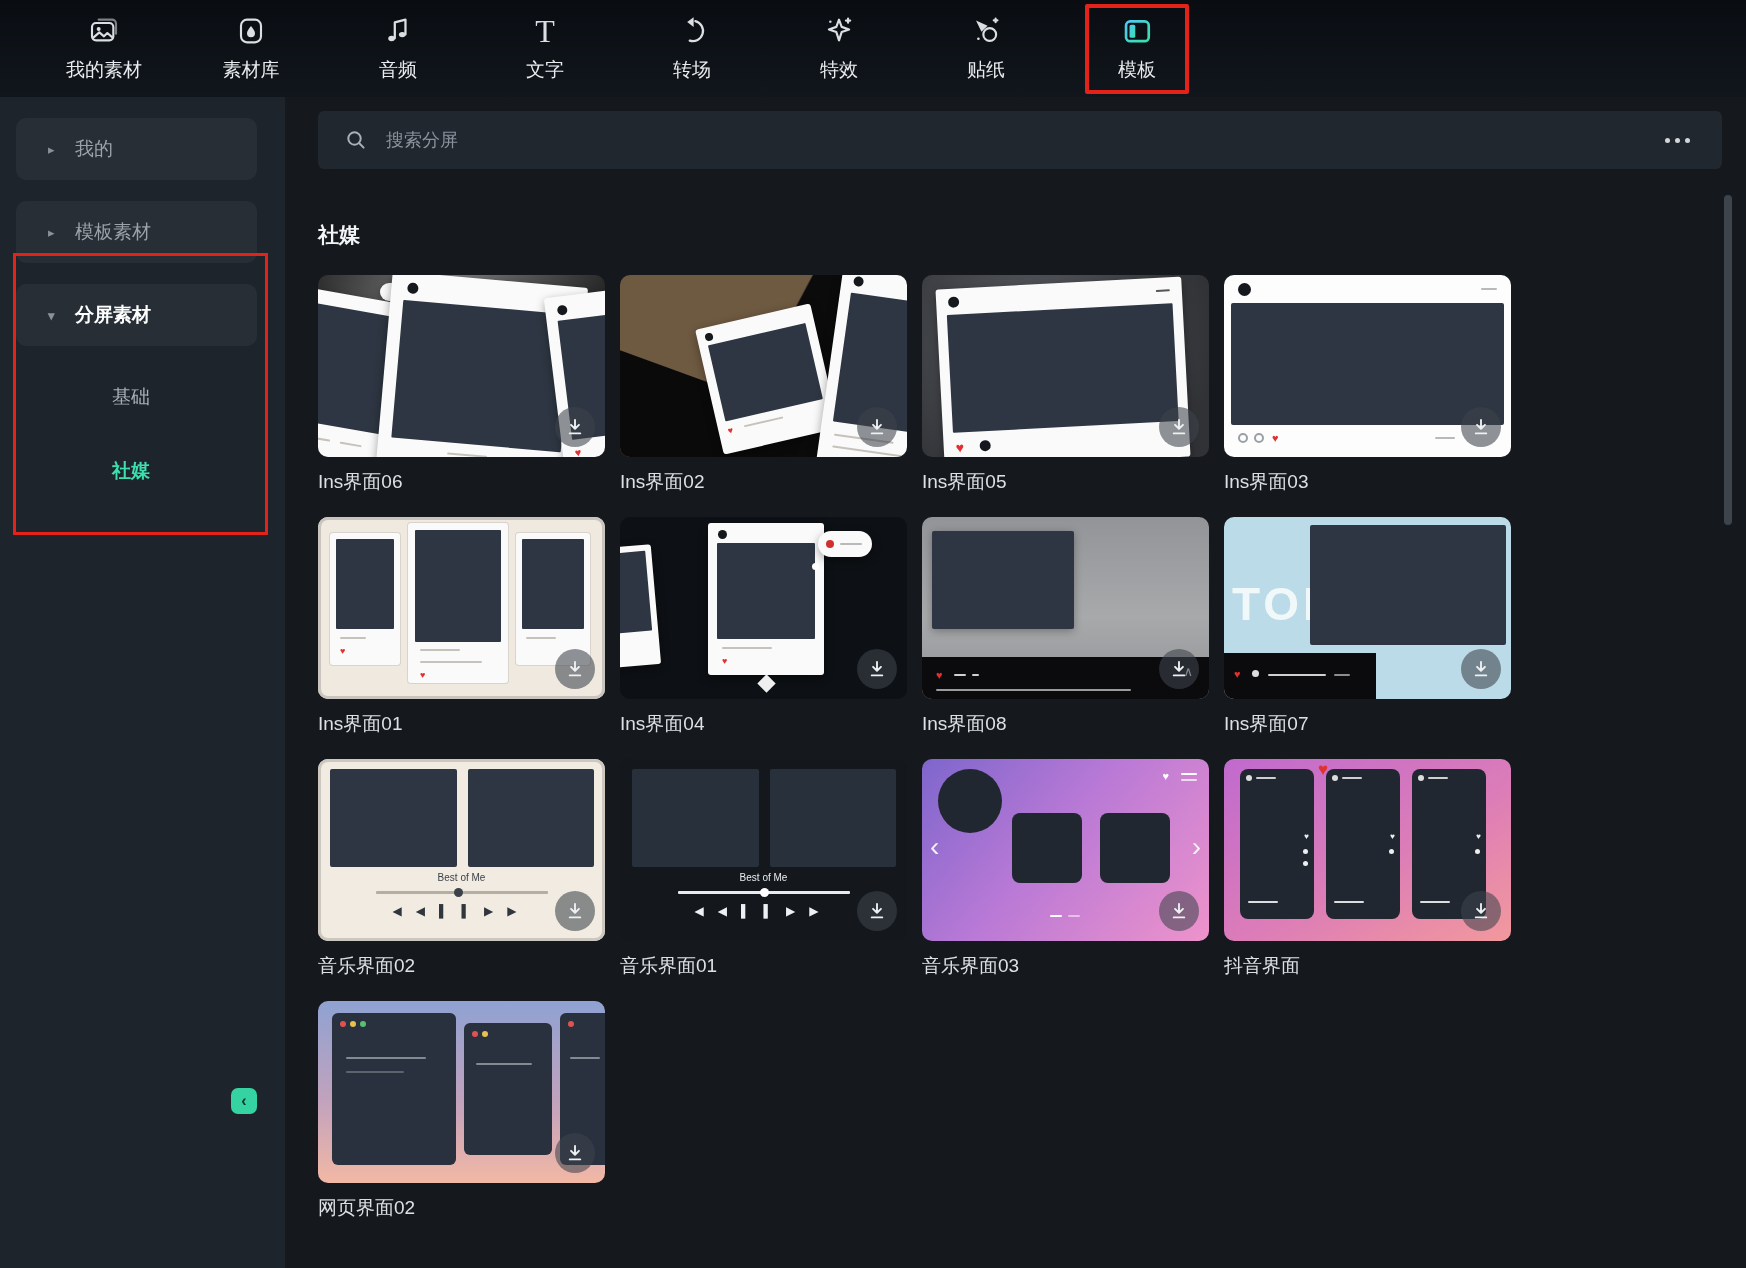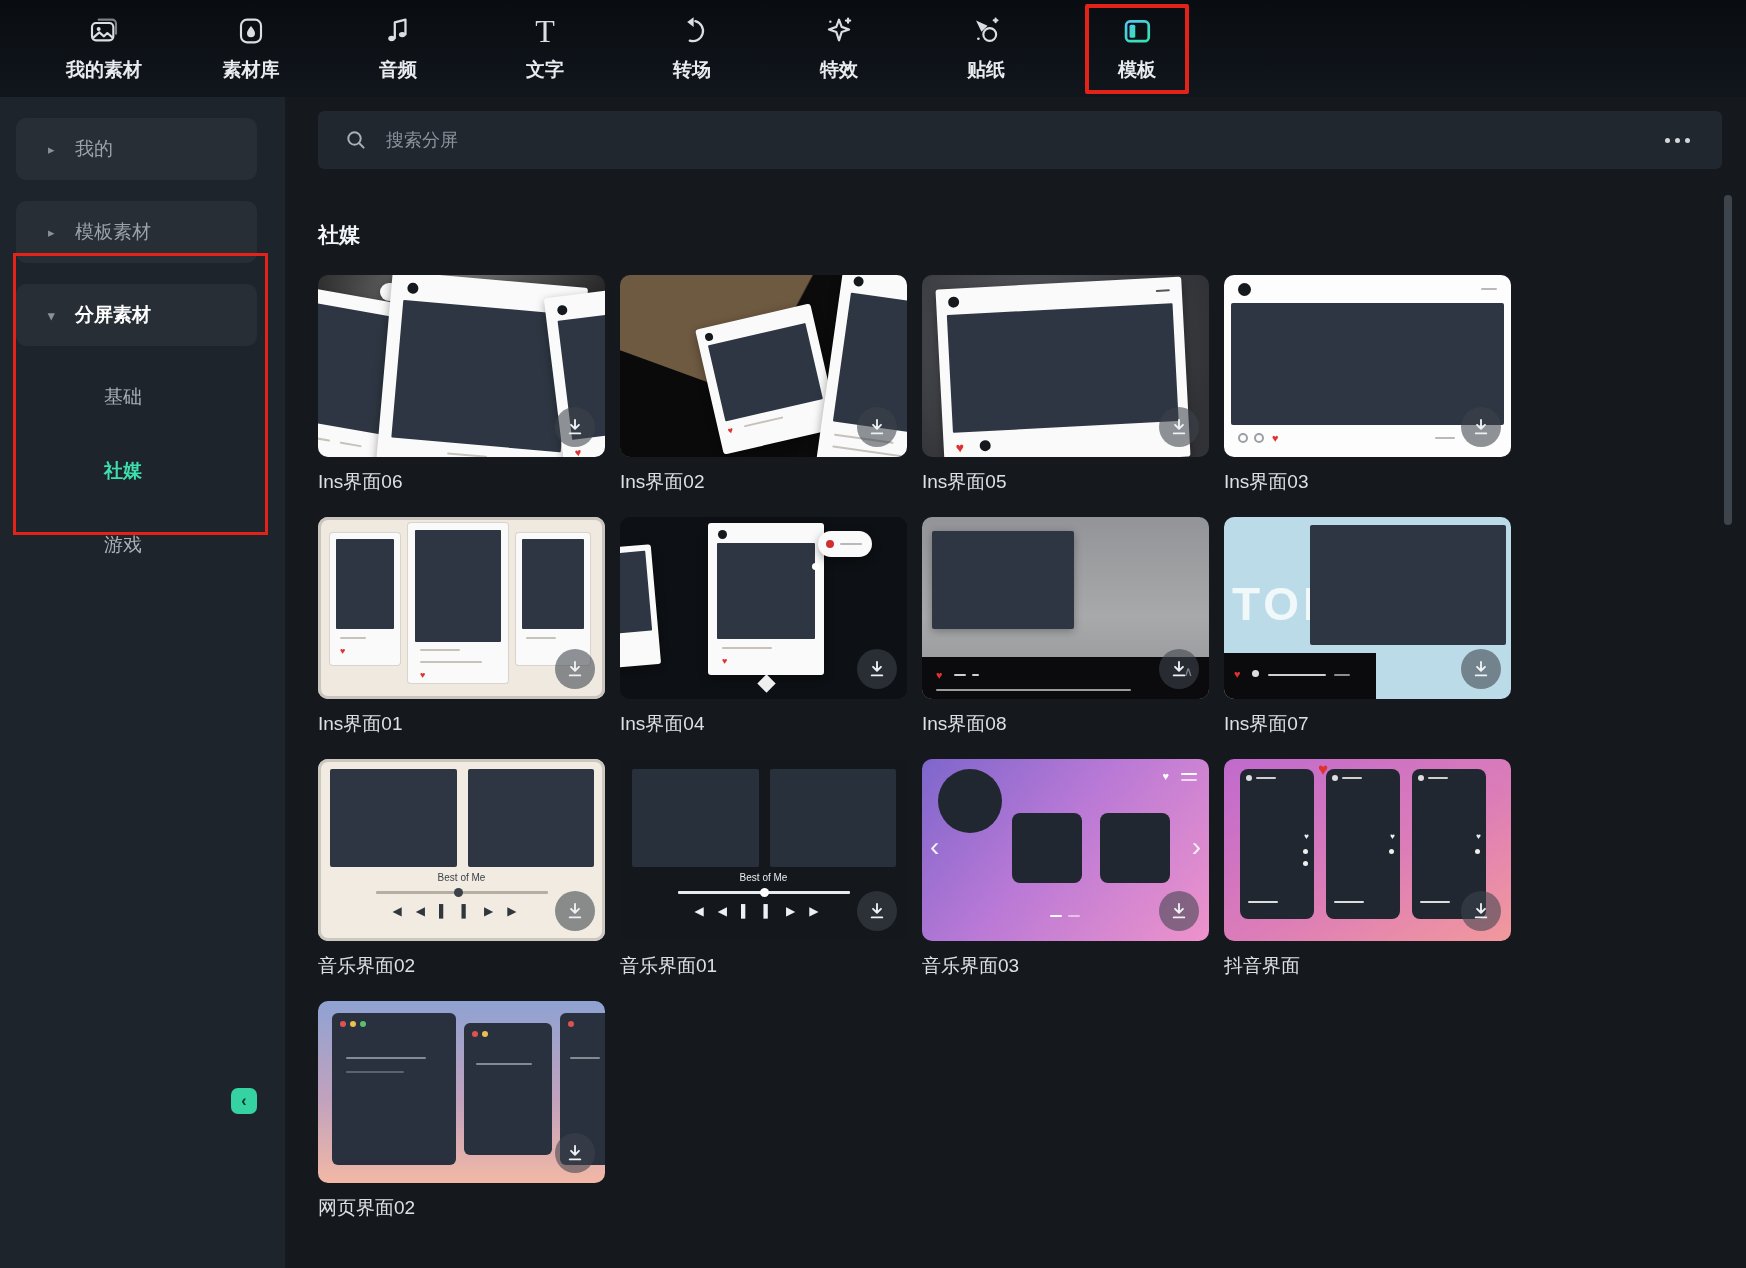--- a/index.html
+++ b/index.html
@@ -1,30 +1,30 @@
 <!DOCTYPE html>
 <html><head>
 <meta charset="utf-8">
 <style>
   html,body{margin:0;padding:0;background:#0b0e13;}
   body{width:1746px;height:1268px;overflow:hidden;font-family:"Liberation Sans",sans-serif;color:#e7eaec;position:relative;}
   
   .nav{height:97px;background:linear-gradient(180deg,#090d12 0%,#11161c 100%);display:flex;align-items:center;padding-left:56px;box-sizing:border-box;}
   .nav-item{width:96px;margin-right:51px;display:flex;flex-direction:column;align-items:center;gap:8px;padding:9px 0 11px;cursor:pointer;}
   .nav-item .ico{height:36px;display:flex;align-items:center;justify-content:center;}
-  .nav-item .lbl{font-size:19px;color:#e9ecee;white-space:nowrap;font-weight:bold;}
+  .nav-item .lbl{font-size:19px;color:#e9ecee;white-space:nowrap;}
   .nav-item.hl{border:4px solid #e3231a;border-radius:2px;padding:5px 0 7px;}
   .ico-t{font-family:"Liberation Serif",serif;font-size:32px;color:#dcdfe2;line-height:1;}
   
   .main{display:flex;height:1171px;}
   .sidebar{width:285px;flex:none;background:#1e242b;position:relative;}
   .pill{margin:21px 28px 0 16px;height:62px;background:#272e36;border-radius:10px;display:flex;align-items:center;padding-left:32px;gap:15px;font-size:19px;color:#9aa2aa;cursor:pointer;}
   .pill .arr{font-size:13px;color:#8a9198;width:12px;}
   .pill.active{color:#ffffff;font-weight:bold;}
-  .sub{list-style:none;margin:14px 4px 0;padding:0;}
+  .sub{list-style:none;margin:14px 12px 0;padding:0;}
   .sub li{height:74px;display:flex;align-items:center;padding-left:100px;font-size:19px;color:#a9b0b7;cursor:pointer;}
   .sub li.sel{color:#3ddfae;font-weight:bold;}
   .red-box{position:absolute;left:13px;top:156px;width:249px;height:276px;border:3px solid #e3231a;pointer-events:none;z-index:5;}
   .collapse{position:absolute;left:231px;top:991px;width:26px;height:26px;border-radius:7px;background:#35d3a2;color:#083426;font-size:16px;font-weight:bold;display:flex;align-items:center;justify-content:center;cursor:pointer;}
   .content{flex:1;background:#15181d;position:relative;padding:14px 0 4px 33px;box-sizing:border-box;}
   .searchbar{width:1404px;height:58px;background:#21272f;border-radius:6px;display:flex;align-items:center;padding:0 26px;box-sizing:border-box;gap:16px;}
   .searchbar input{flex:1;background:transparent;border:none;outline:none;font-size:18px;color:#dfe3e6;font-family:"Liberation Sans",sans-serif;}
   .searchbar input::placeholder{color:#8a929b;}
   .dots{display:flex;gap:5px;margin-left:auto;cursor:pointer;padding:6px;}
   .dots i{width:5px;height:5px;border-radius:50%;background:#d2d6da;}
@@ -146,23 +146,20 @@
       <span class="arr">▾</span>
       <span>分屏素材</span>
     </div>
     <ul class="sub">
       <li>
           <span>基础</span>
         </li>
       <li class="sel">
           <span>社媒</span>
         </li>
-      <li>
-          <span>游戏</span>
-        </li>
     </ul>
     <div class="red-box"></div>
     <div class="collapse">‹</div>
   </div>
 
   <div class="content">
     <div class="searchbar">
       <span style="display:flex">
         <svg width="24" height="24" viewBox="0 0 24 24" fill="none" stroke="#a9b0b7" stroke-width="2" stroke-linecap="round">
           <circle cx="10.5" cy="10.5" r="6.2"></circle>

